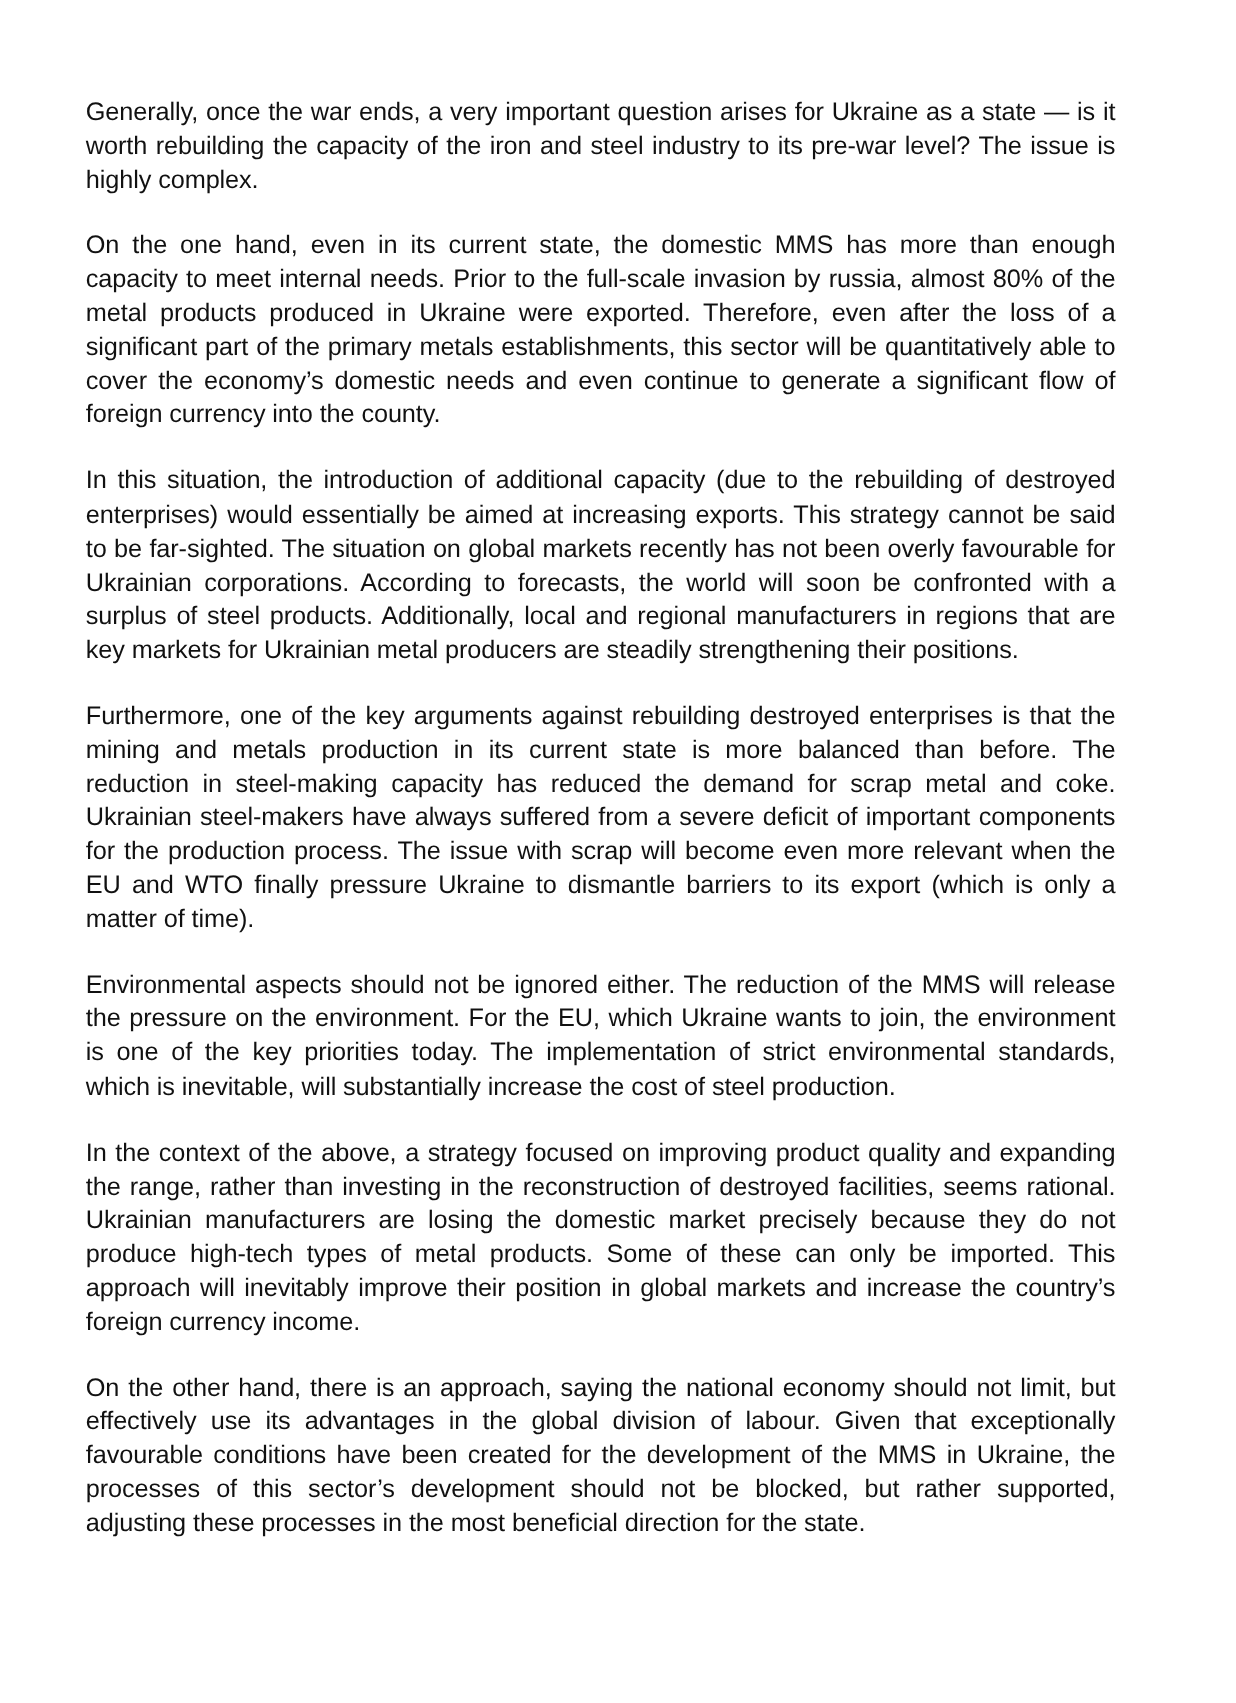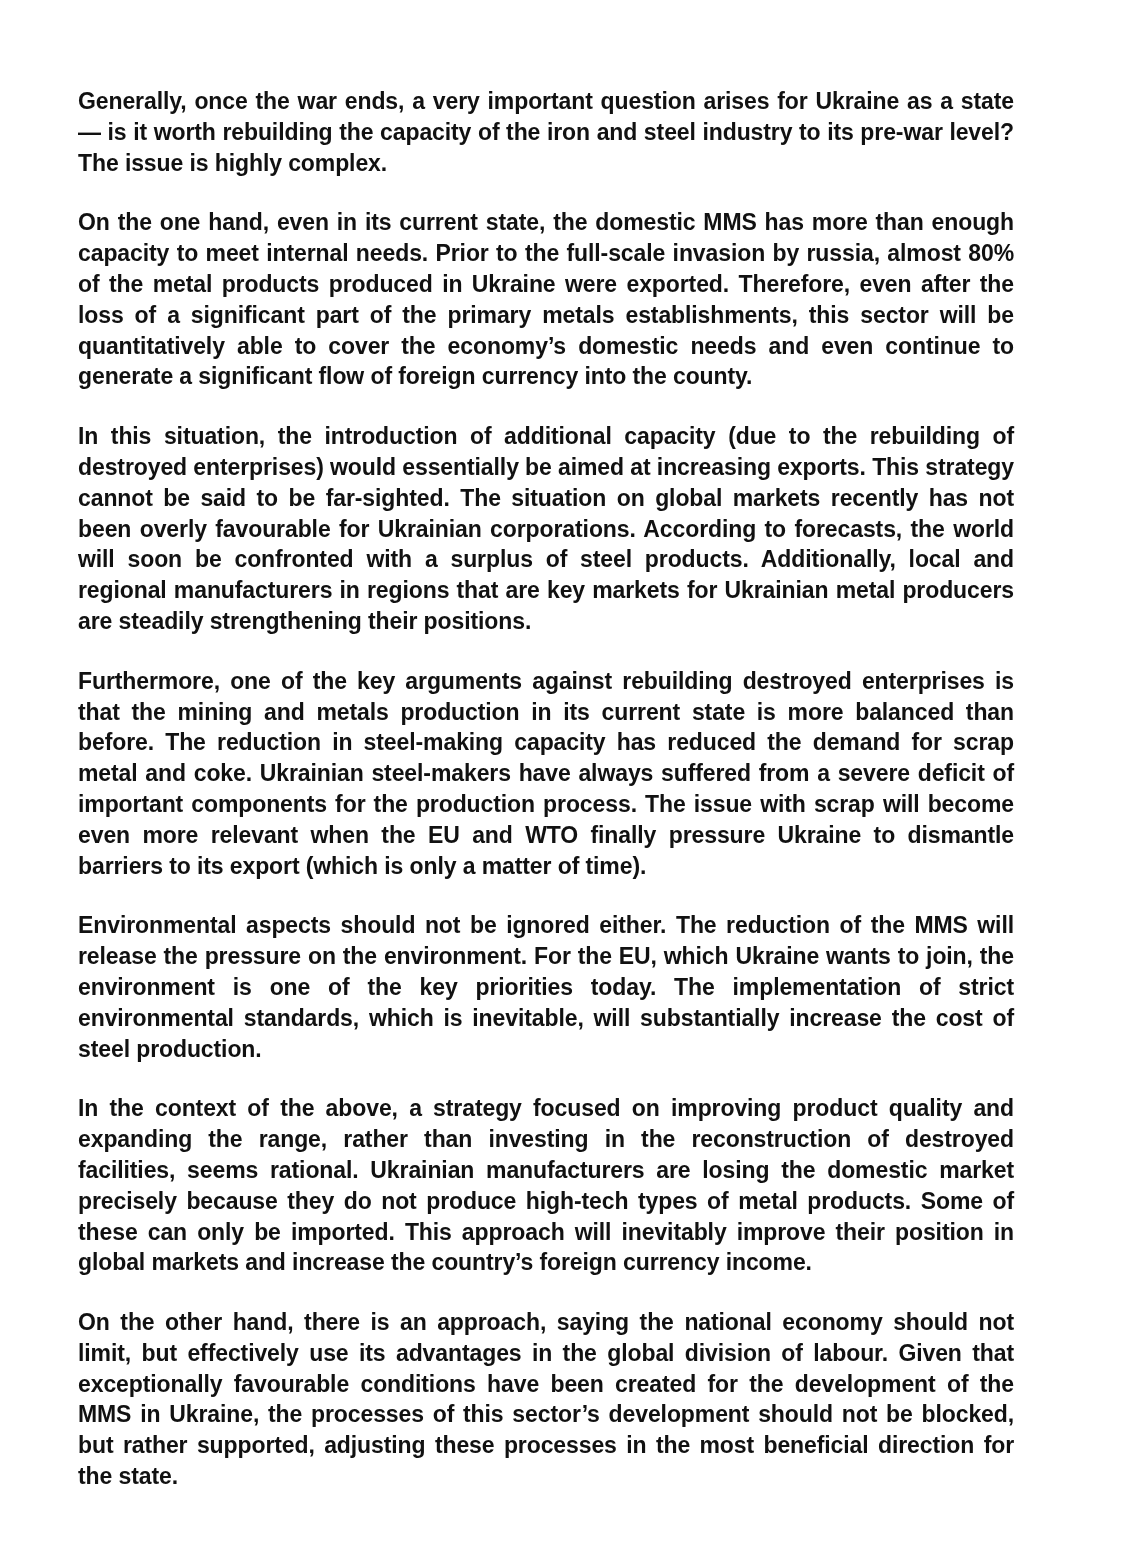--- a/index.html
+++ b/index.html
@@ -21,21 +21,20 @@
   }
   .doc p {
     font-family: "Liberation Sans", sans-serif;
     font-size: 23px;
     line-height: 30.8px;
     color: #111111;
     text-align: justify;
     text-justify: inter-word;
     letter-spacing: -0.1px;
     margin: 0 0 29px 0;
-    font-weight: bold;
   }
   .doc p:last-child {
     margin-bottom: 0;
   }
 </style>
 </head>
 <body>
 
 <div class="page">
   <div class="doc">

